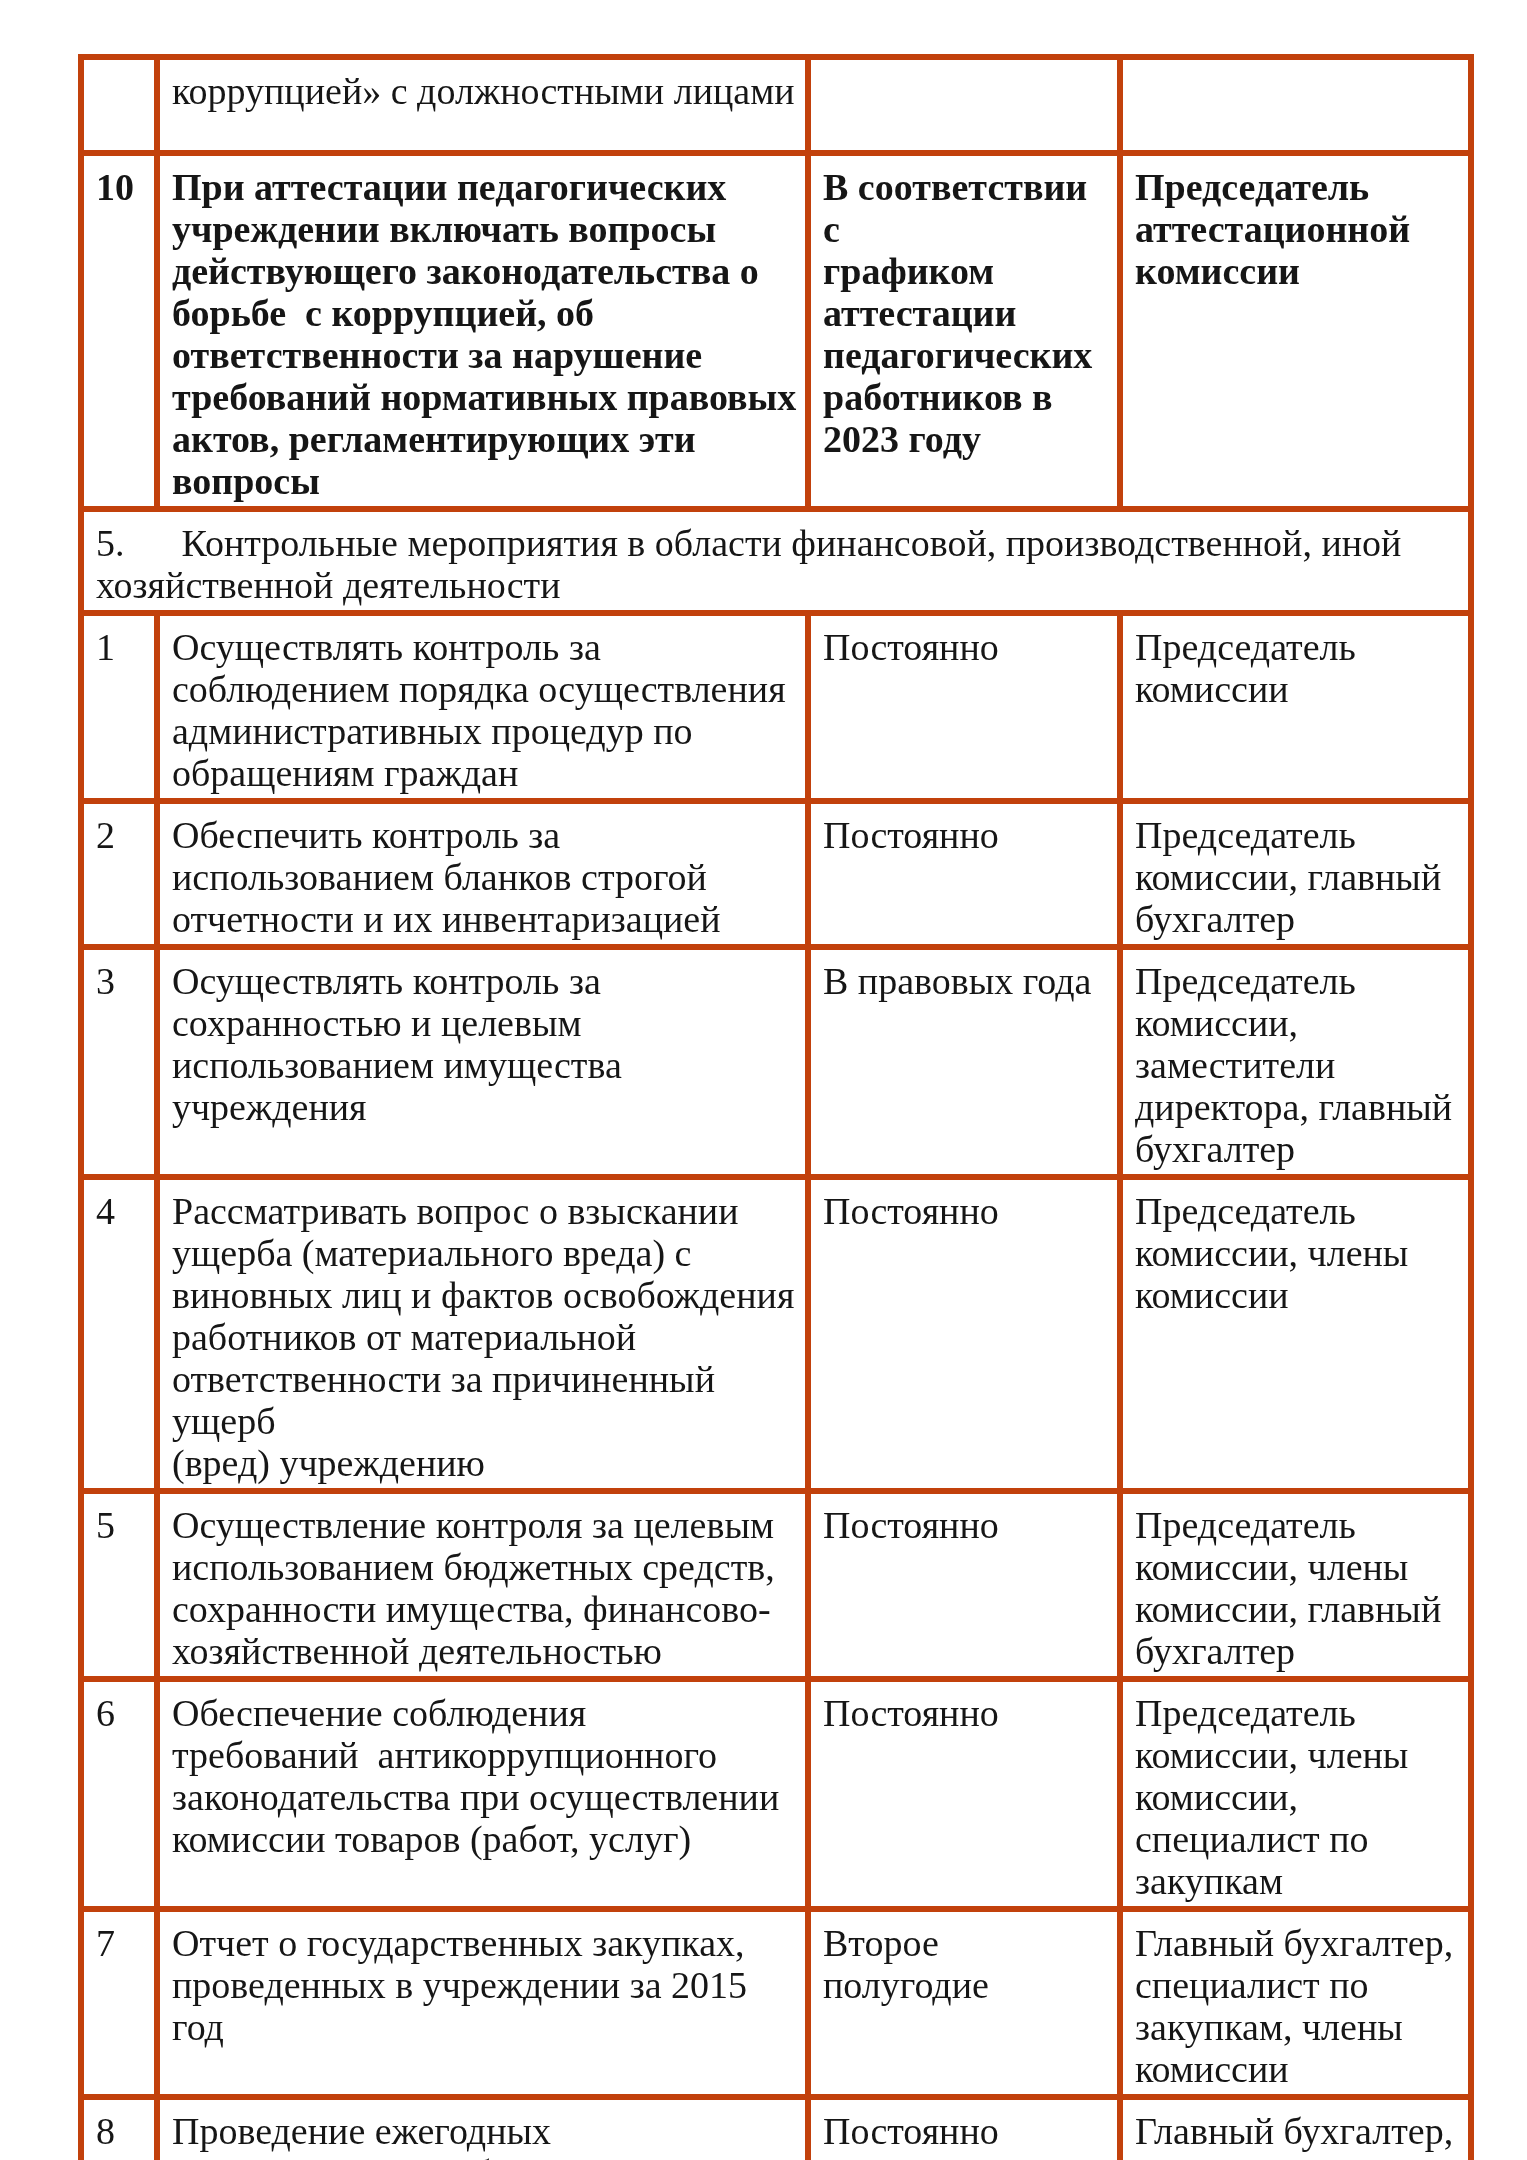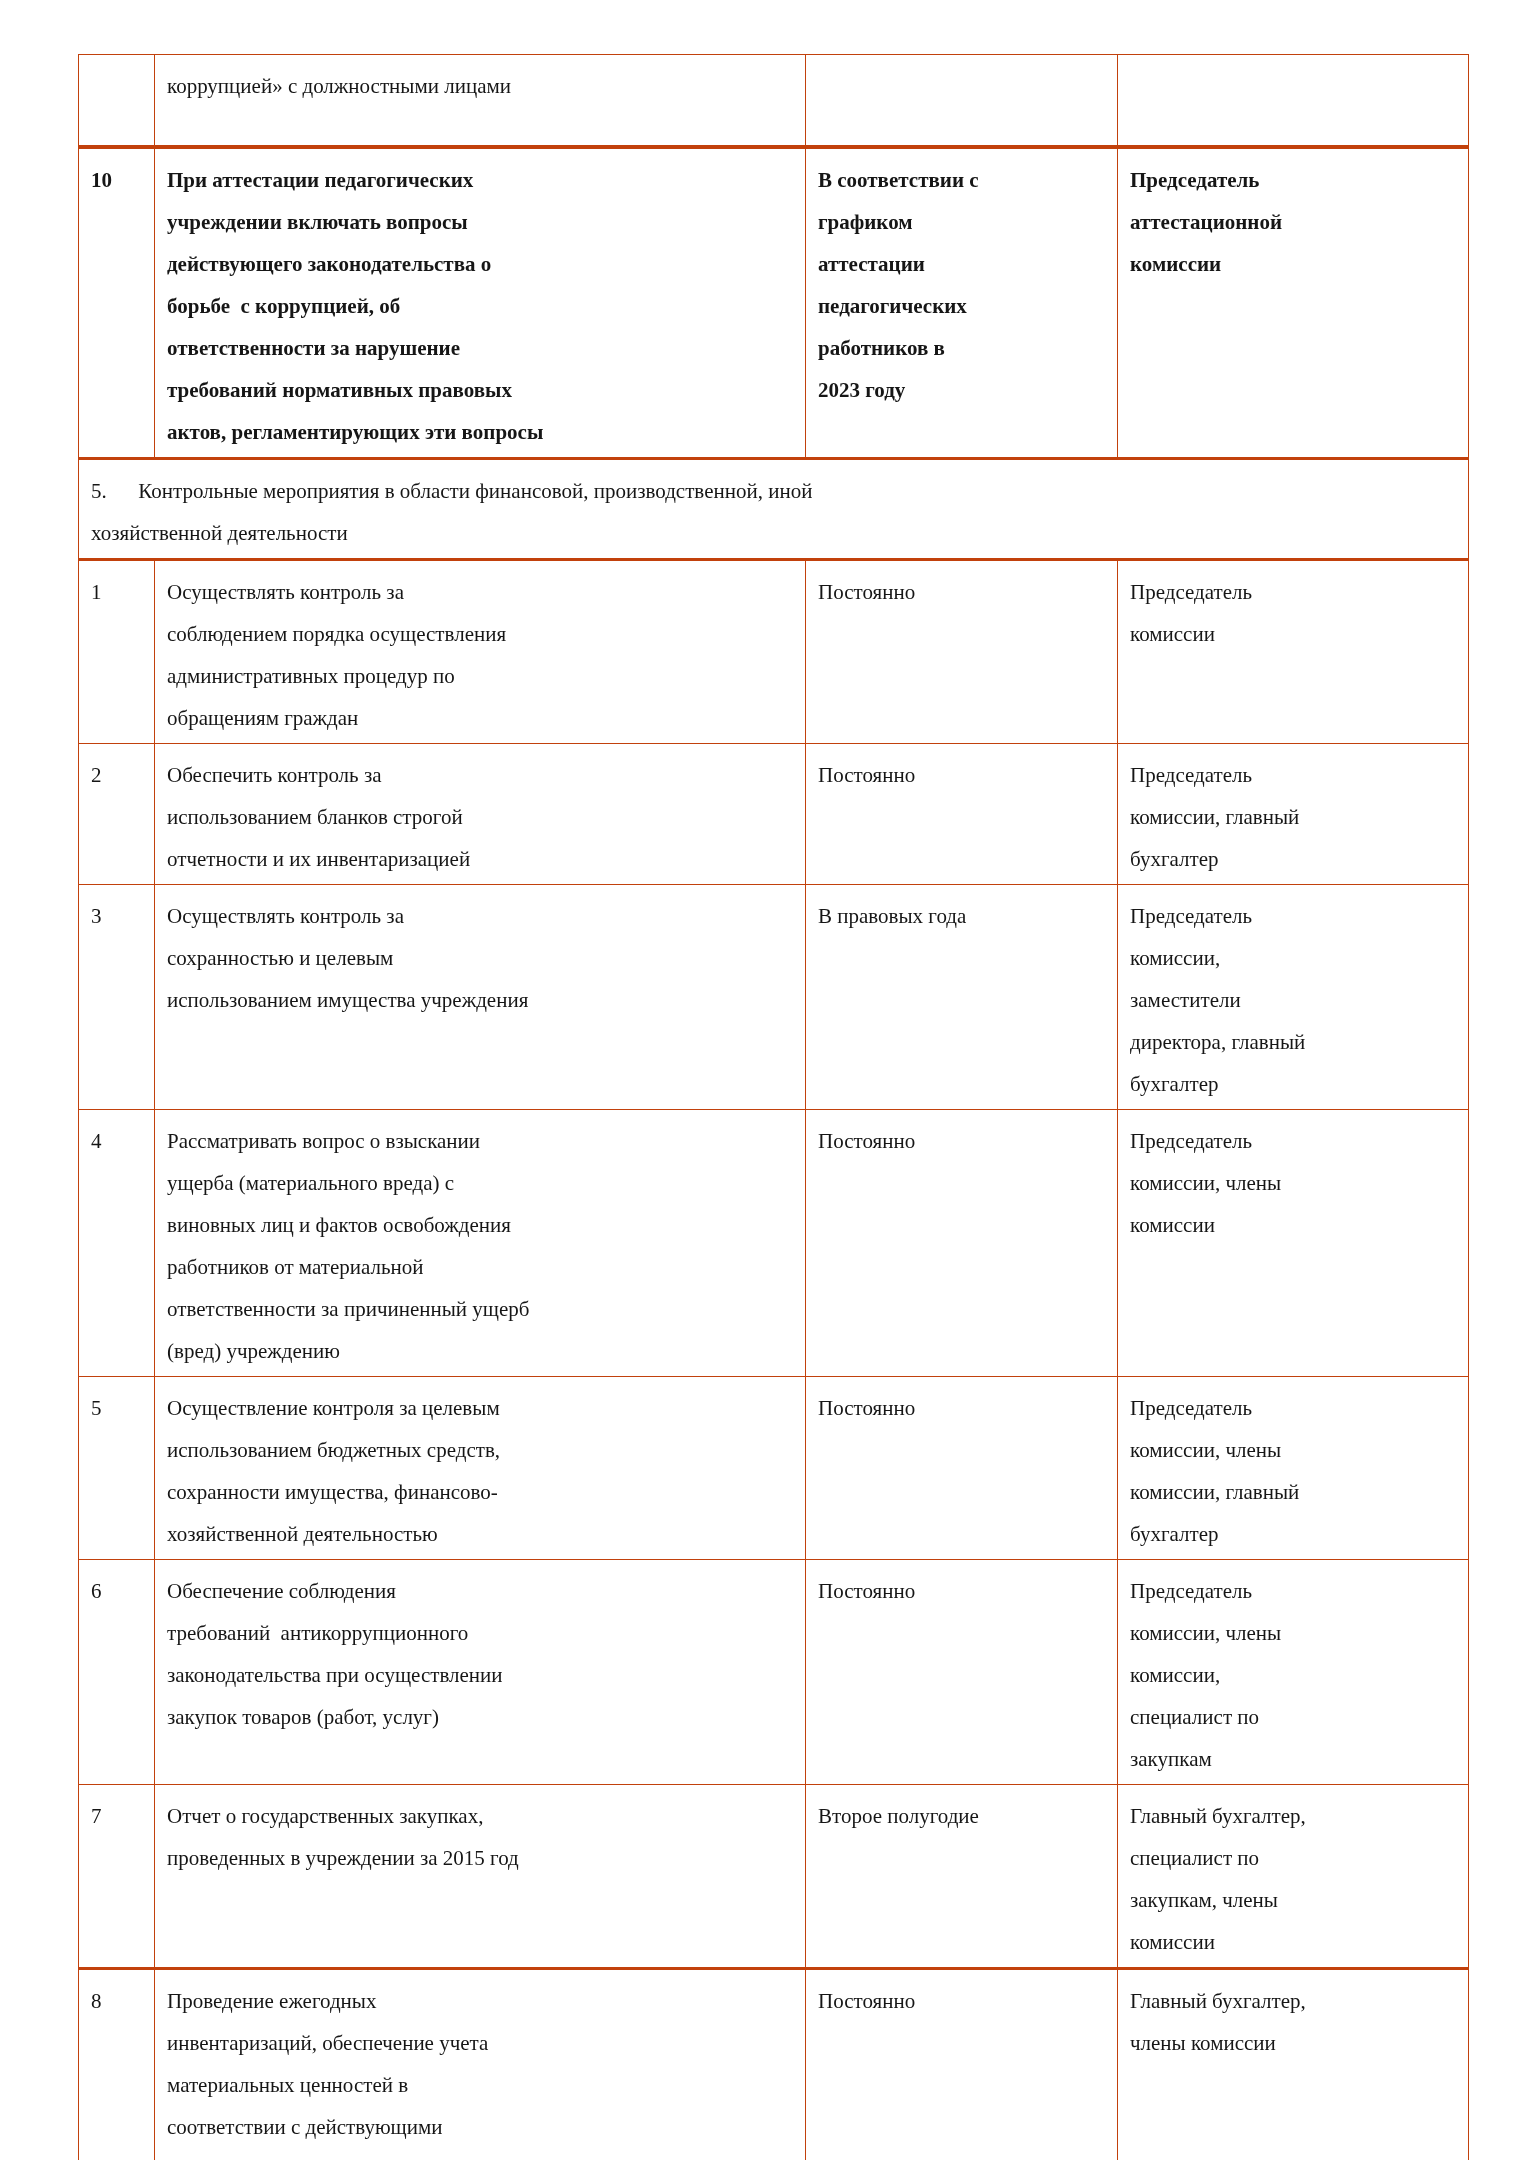--- a/index.html
+++ b/index.html
@@ -21,23 +21,23 @@
   }
   table.plan {
     position: absolute;
     left: 78px;
     top: 54px;
     width: 1390px;
     border-collapse: collapse;
     table-layout: fixed;
   }
   table.plan td {
-    border: 1px solid #c2410c;
+    border: 6px solid #c2410c;
     vertical-align: top;
-    font-size: 21px;
+    font-size: 38px;
     line-height: 42px;
     padding: 10px 8px 4px 12px;
     overflow: hidden;
   }
   td.col-num { padding-left: 10px; padding-right: 4px; }
   td.col-act { padding-left: 13px; padding-right: 16px; }
   td.col-tim { padding-left: 12px; padding-right: 6px; }
   td.col-res { padding-left: 14px; padding-right: 6px; }
   td.section-cell { padding-left: 10px; padding-right: 14px; font-family: Liberation Serif, serif; }
   .cell-text { white-space: pre-wrap; }
@@ -164,21 +164,21 @@
 комиссии, члены
 комиссии, главный
 бухгалтер</span></td>
     </tr>
 
     <tr class="h212">
       <td class="col-num"><span class="cell-text">6</span></td>
       <td class="col-act"><span class="cell-text">Обеспечение соблюдения
 требований  антикоррупционного
 законодательства при осуществлении
-закупок товаров (работ, услуг)</span></td>
+комиссии товаров (работ, услуг)</span></td>
       <td class="col-tim"><span class="cell-text">Постоянно</span></td>
       <td class="col-res"><span class="cell-text">Председатель
 комиссии, члены
 комиссии,
 специалист по
 закупкам</span></td>
     </tr>
 
     <tr class="h160 hb3">
       <td class="col-num"><span class="cell-text">7</span></td>

